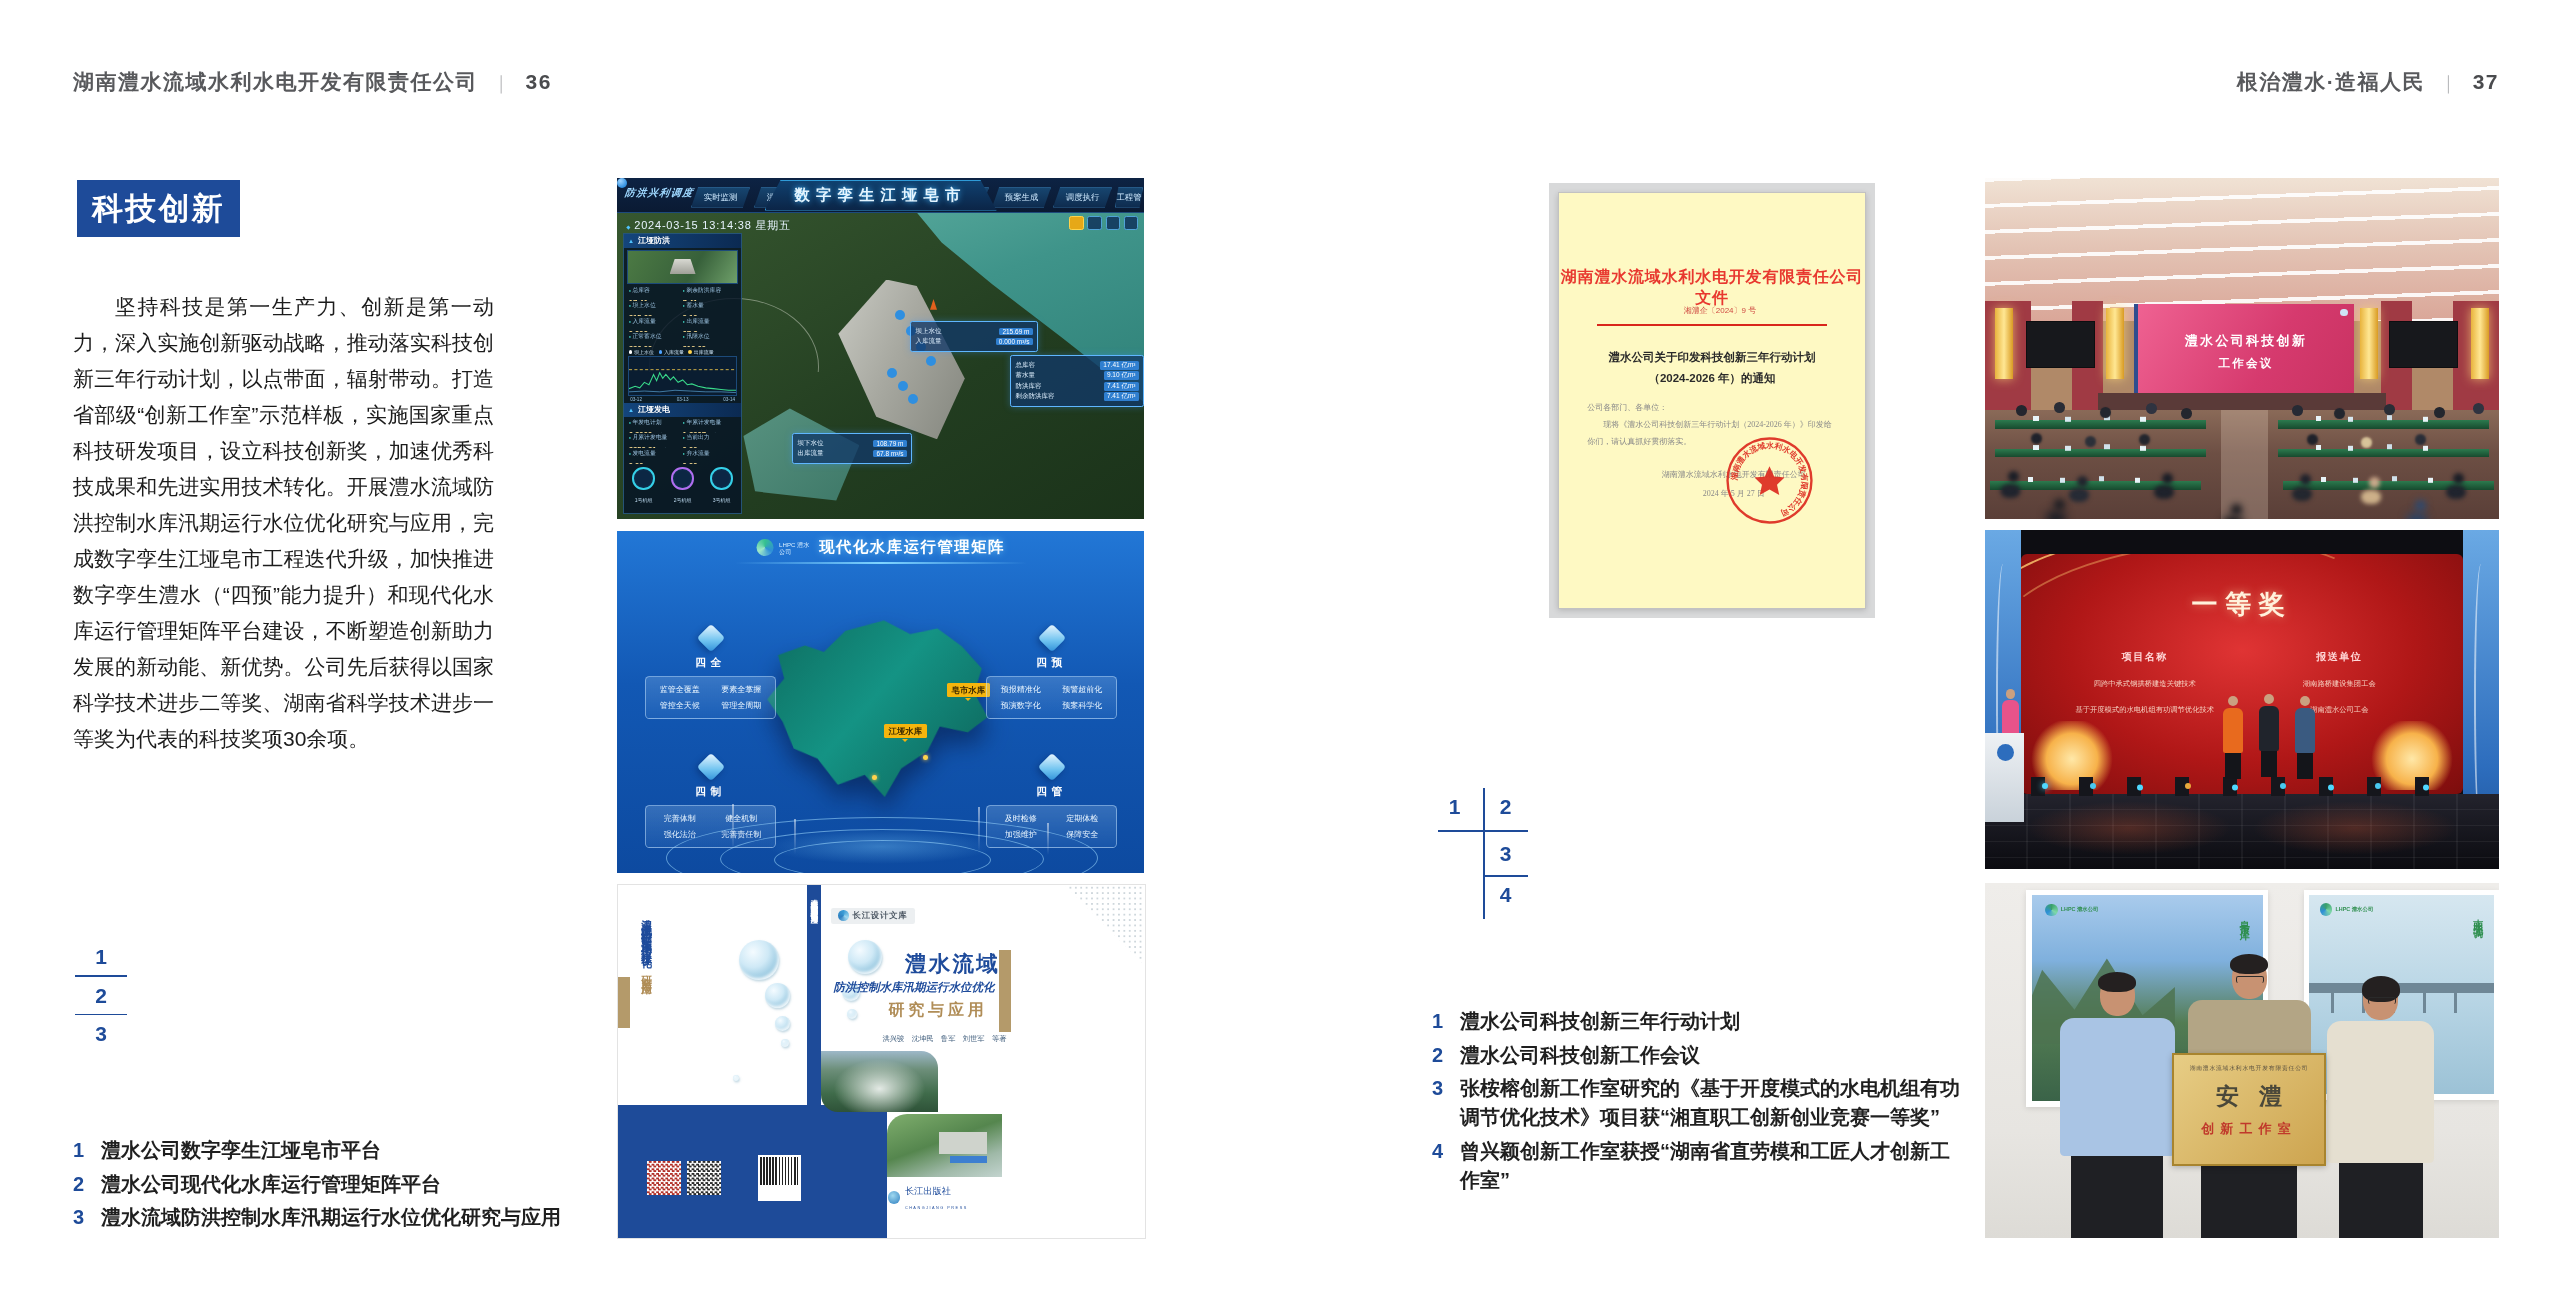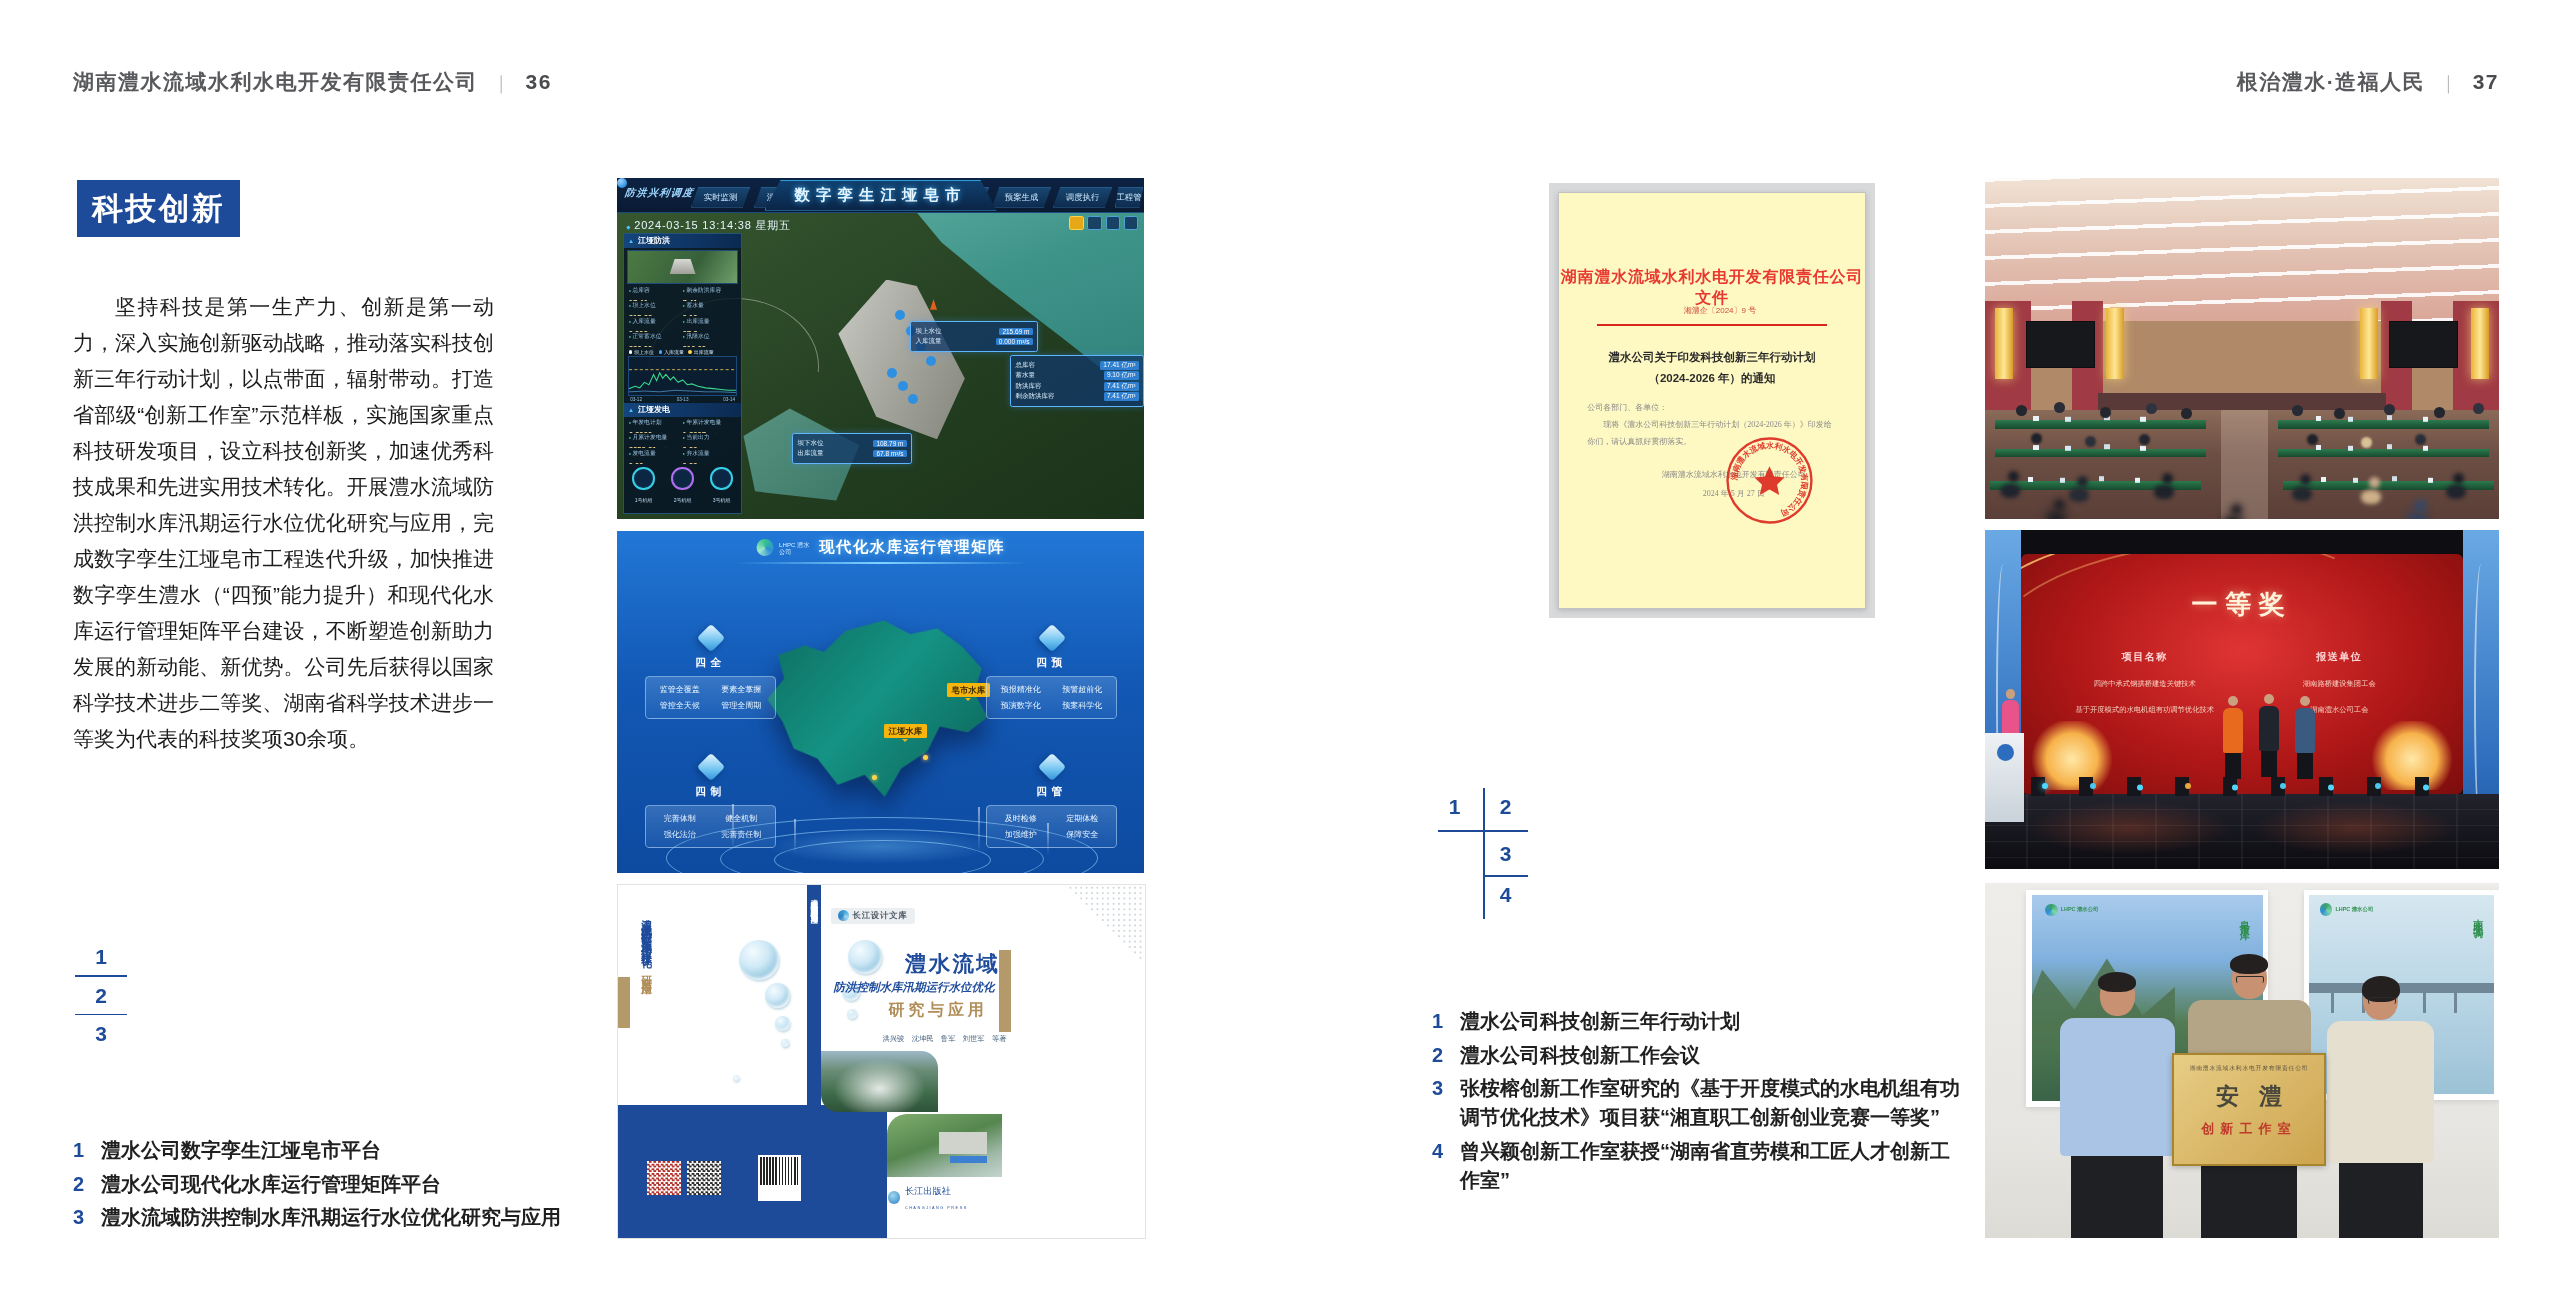--- a/index.html
+++ b/index.html
@@ -637,20 +637,25 @@
     <div class="m-red" style="left:0;"></div>
     <div class="m-red" style="right:0;"></div>
     <div class="m-red" style="left:17%;width:6%;"></div>
     <div class="m-red" style="right:17%;width:6%;"></div>
     <div class="m-lamp" style="left:2%;"></div>
     <div class="m-lamp" style="left:23.5%;"></div>
     <div class="m-lamp" style="right:23.5%;"></div>
     <div class="m-lamp" style="right:2%;"></div>
     <div class="m-tv" style="left:8%;"></div>
     <div class="m-tv" style="right:8%;"></div>
+    <div class="m-scr">
+      <i></i>
+      <span class="l1">澧水公司科技创新</span>
+      <span class="l2">工作会议</span>
+    </div>
     <div class="m-table"></div>
     <div class="m-floor"></div>
     <div class="m-aisle"></div>
     <div class="m-desk" style="left:2%;top:71%;"></div>
     <div class="m-desk" style="left:57%;top:71%;"></div>
     <div class="m-desk" style="left:2%;top:79.5%;"></div>
     <div class="m-desk" style="left:57%;top:79.5%;"></div>
     <div class="m-desk" style="left:1%;top:89%;"></div>
     <div class="m-desk" style="left:58%;top:89%;"></div>
     <div class="m-torsos"></div>

